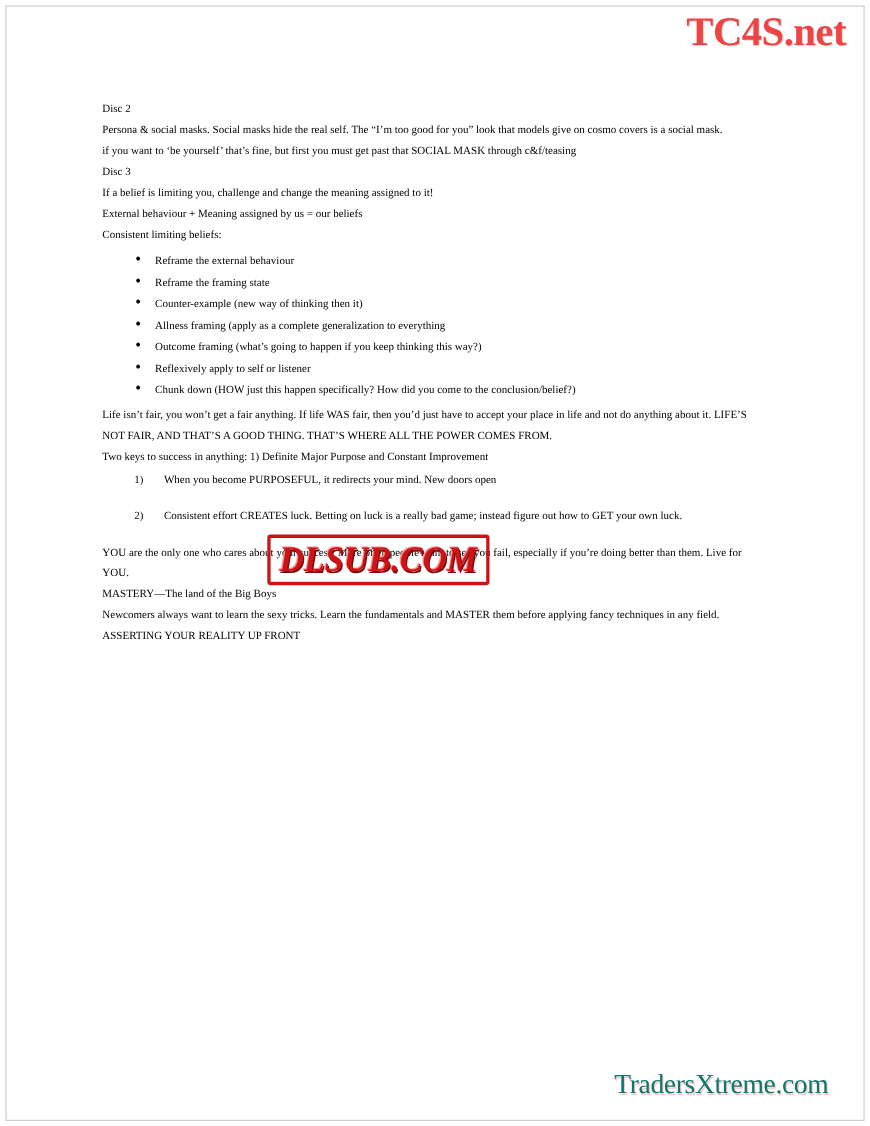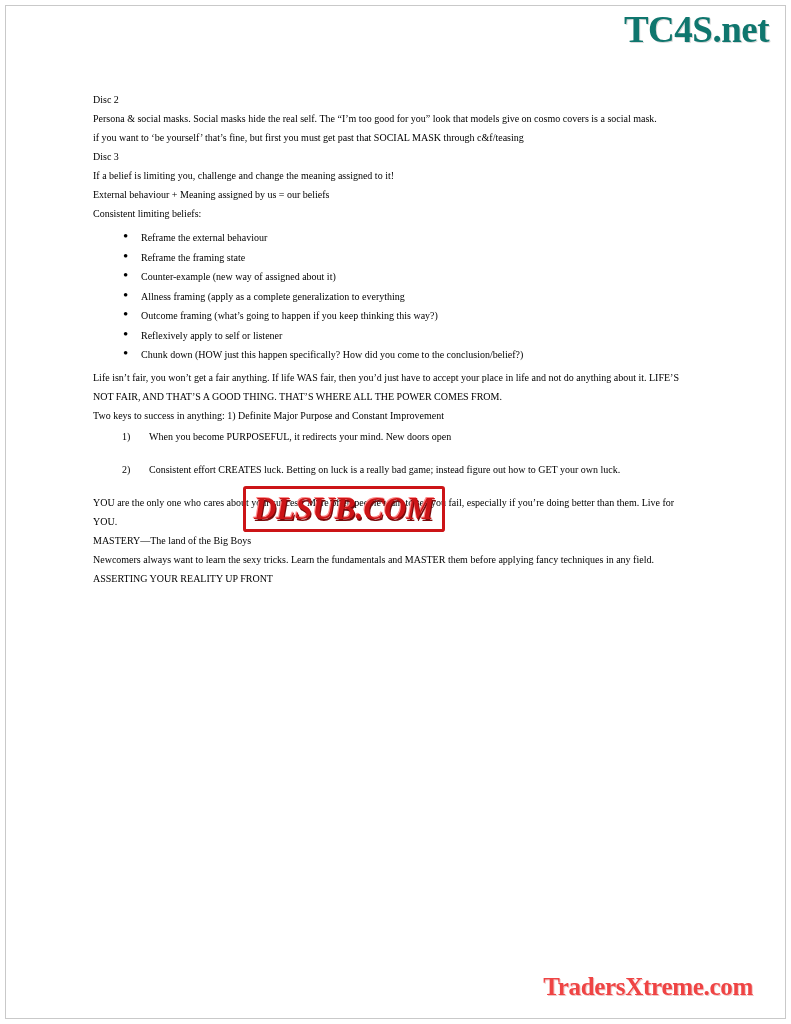--- a/index.html
+++ b/index.html
@@ -34,35 +34,35 @@
 
   
   .wm-top {
     position: absolute;
     right: 22px;
     top: 8px;
     font-family: "Liberation Serif", serif;
     font-weight: bold;
     font-size: 37px;
     line-height: 44px;
-    color: #0f766e;
+    color: #ef4444;
     letter-spacing: -0.5px;
     text-shadow: 1px 1px 0 #d8d8d8;
   }
 
   
   .wm-bottom {
     position: absolute;
     right: 38px;
     bottom: 22px;
     font-family: "Liberation Serif", serif;
-    font-weight: bold;
+    font-weight: normal;
     font-size: 25px;
     line-height: 30px;
-    color: #ef4444;
+    color: #0f766e;
     letter-spacing: -0.3px;
     text-shadow: 1px 1px 0 #f0c7c7;
   }
 
   
   .wm-center {
     position: absolute;
     left: 243px;
     top: 487px;
     font-family: "Liberation Serif", serif;
@@ -160,21 +160,21 @@
 
     <p class="para gap-1">If a belief is limiting you, challenge and change the meaning assigned to it!</p>
 
     <p class="para gap-1">External behaviour + Meaning assigned by us = our beliefs</p>
 
     <p class="para">Consistent limiting beliefs:</p>
 
     <ul class="bullets">
       <li>Reframe the external behaviour</li>
       <li>Reframe the framing state</li>
-      <li>Counter-example (new way of assigned about it)</li>
+      <li>Counter-example (new way of thinking then it)</li>
       <li>Allness framing (apply as a complete generalization to everything</li>
       <li>Outcome framing (what’s going to happen if you keep thinking this way?)</li>
       <li>Reflexively apply to self or listener</li>
       <li>Chunk down (HOW just this happen specifically? How did you come to the conclusion/belief?)</li>
     </ul>
 
     <p class="para">Life isn’t fair, you won’t get a fair anything. If life WAS fair, then you’d just have to accept your place in life and not do anything about it. LIFE’S NOT FAIR, AND THAT’S A GOOD THING. THAT’S WHERE ALL THE POWER COMES FROM.</p>
 
     <p class="para">Two keys to success in anything: 1) Definite Major Purpose and Constant Improvement</p>
 

